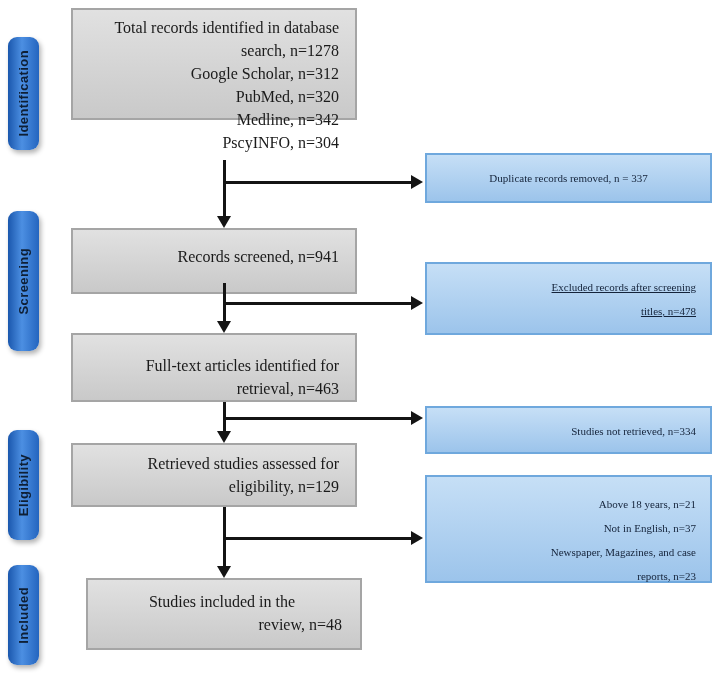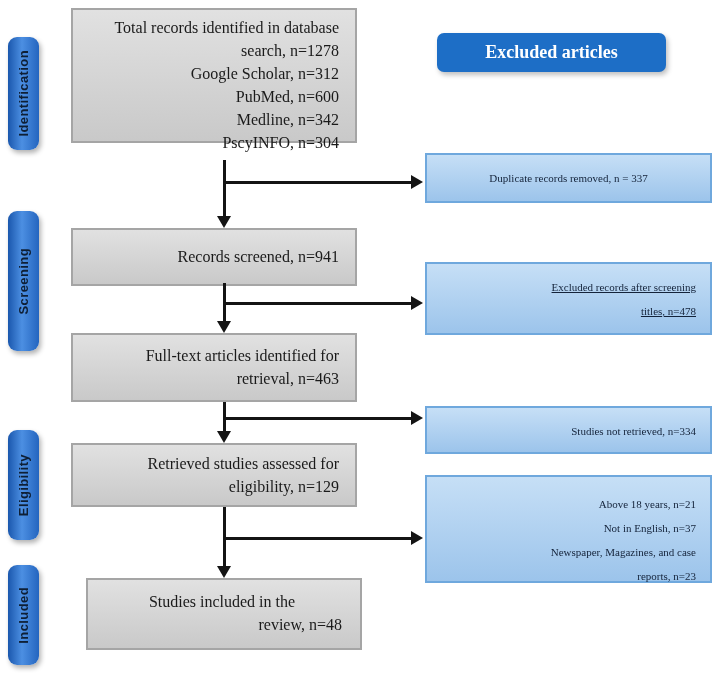--- a/index.html
+++ b/index.html
@@ -55,38 +55,35 @@
   <div class="pill" style="top:211px;height:140px;">
     <span>Screening</span>
   </div>
   <div class="pill" style="top:430px;height:110px;">
     <span>Eligibility</span>
   </div>
   <div class="pill" style="top:565px;height:100px;">
     <span>Included</span>
   </div>
 
-  <div class="hdr">
-    <span>Excluded articles</span>
-  </div>
 
-  <div class="gbox" style="top:8px;height:135px;padding-top:6px;">
+  <div class="gbox" style="top:8px;height:112px;padding-top:6px;">
     <div class="ln">Total records identified in database</div>
     <div class="ln">search, n=1278</div>
     <div class="ln">Google Scholar, n=312</div>
-    <div class="ln">PubMed, n=600</div>
+    <div class="ln">PubMed, n=320</div>
     <div class="ln">Medline, n=342</div>
     <div class="ln">PscyINFO, n=304</div>
   </div>
 
-  <div class="gbox" style="top:228px;height:58px;padding-top:15px;">
+  <div class="gbox" style="top:228px;height:66px;padding-top:15px;">
     <div class="ln">Records screened, n=941</div>
   </div>
 
-  <div class="gbox" style="top:333px;height:69px;padding-top:9px;">
+  <div class="gbox" style="top:333px;height:69px;padding-top:19px;">
     <div class="ln">Full-text articles identified for</div>
     <div class="ln">retrieval, n=463</div>
   </div>
 
   <div class="gbox" style="top:443px;height:64px;padding-top:7px;">
     <div class="ln">Retrieved studies assessed for</div>
     <div class="ln">eligibility, n=129</div>
   </div>
 
   <div class="gbox" style="left:86px;width:276px;top:578px;height:72px;padding-top:10px;">

